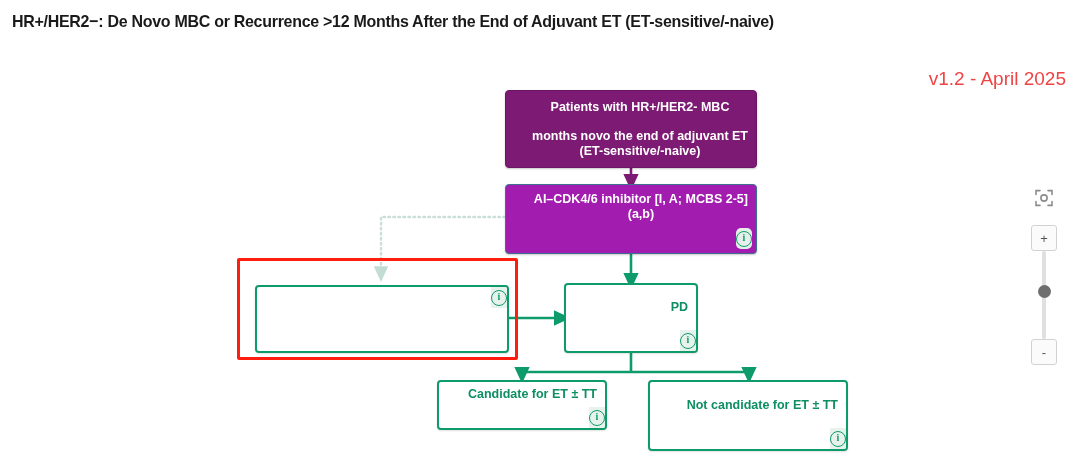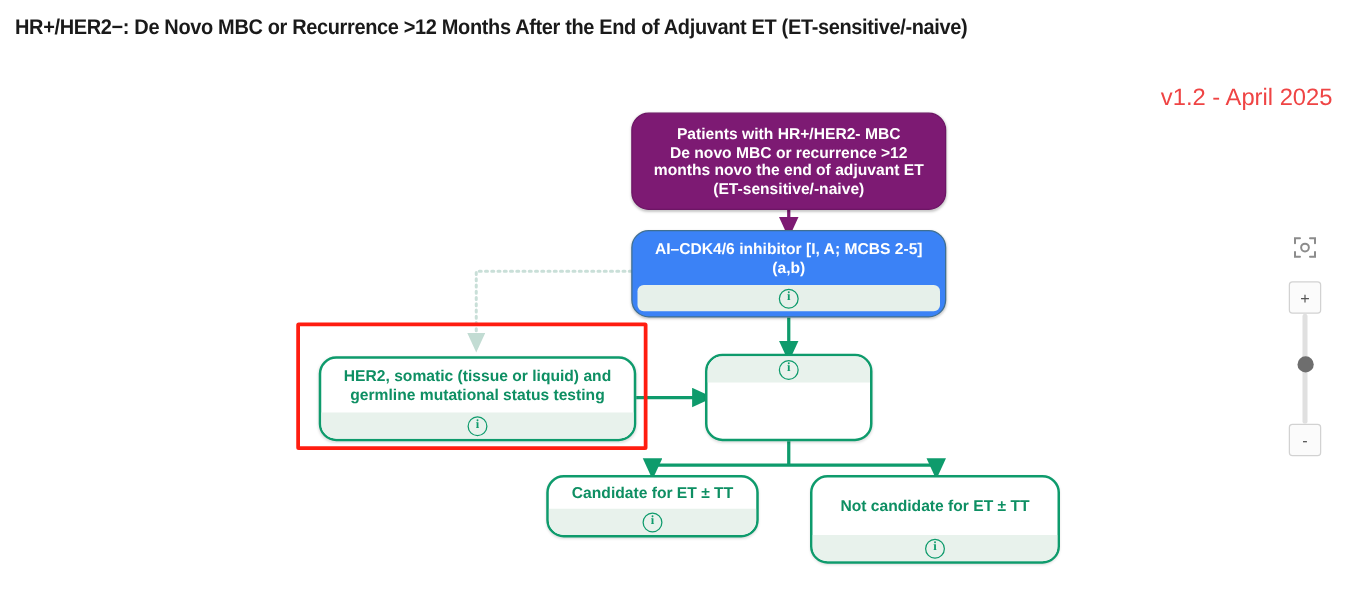--- a/index.html
+++ b/index.html
@@ -53,24 +53,25 @@
     top: 0;
     width: 1010px;
     height: 401px;
     pointer-events: none;
   }
 
   
   .node {
     position: absolute;
     box-sizing: border-box;
-    border-radius: 14px;
+    border-radius: 4px;
     overflow: hidden;
     display: flex;
     flex-direction: column;
+    align-items: flex-end;
   }
   .node-body {
     flex: 1 1 auto;
     display: flex;
     align-items: center;
     justify-content: center;
     text-align: center;
     padding: 4px 8px;
     font-size: 12.5px;
     font-weight: bold;
@@ -87,21 +88,21 @@
   
   .node-purple {
     background: #7D1A73;
     border: 1px solid #6d1565;
     box-shadow: 0 1px 2px rgba(0,0,0,0.22);
   }
   .node-purple .node-body { color: #ffffff; }
 
   
   .node-blue {
-    background: #3b82f6;
+    background: #a21caf;
     border: 1px solid #3f6f91;
     box-shadow: 0 1px 2px rgba(0,0,0,0.22);
   }
   .node-blue .node-body { color: #ffffff; }
   .node-blue .node-footer {
     background: #E6F0EA;
     margin: 0 4px 4px 4px;
     border-radius: 5px;
   }
 
@@ -227,52 +228,47 @@
     <line x1="522" y1="302" x2="522" y2="305" stroke="#0E9B6C" stroke-width="2.6" marker-end="url(#arrow-green)"></line>
     <line x1="749" y1="302" x2="749" y2="305" stroke="#0E9B6C" stroke-width="2.6" marker-end="url(#arrow-green)"></line>
   </svg>
 
   <div id="selection-highlight" style="left:237px; top:188px; width:281px; height:102px;"></div>
 
   <div class="node node-purple" style="left:505px; top:20px; width:252px; height:78px;">
     <div class="node-body">
       <span>
         <span>Patients with HR+/HER2- MBC</span><br>
-        <span>De novo MBC or recurrence &gt;12</span><br>
+        <br>
         <span>months novo the end of adjuvant ET</span><br>
         <span>(ET-sensitive/-naive)</span>
       </span>
     </div>
   </div>
 
   <div class="node node-blue" style="left:505px; top:114px; width:252px; height:70px;">
     <div class="node-body">
       <span>
         <span>AI–CDK4/6 inhibitor [I, A; MCBS 2-5]</span><br>
         <span>(a,b)</span>
       </span>
     </div>
     <div class="node-footer">
       <span class="info-icon">i</span>
     </div>
   </div>
 
   <div class="node node-green" style="left:255px; top:215px; width:254px; height:68px;">
-    <div class="node-body">
-      <span>
-        <span>HER2, somatic (tissue or liquid) and</span><br>
-        <span>germline mutational status testing</span>
-      </span>
-    </div>
     <div class="node-footer">
       <span class="info-icon">i</span>
     </div>
   </div>
 
   <div class="node node-green" style="left:564px; top:213px; width:134px; height:70px;">
+    <div class="node-body">PD</div>
     <div class="node-footer">
       <span class="info-icon">i</span>
     </div>
   </div>
 
   <div class="node node-green" style="left:437px; top:310px; width:170px; height:50px;">
     <div class="node-body">Candidate for ET ± TT</div>
     <div class="node-footer">
       <span class="info-icon">i</span>
     </div>

